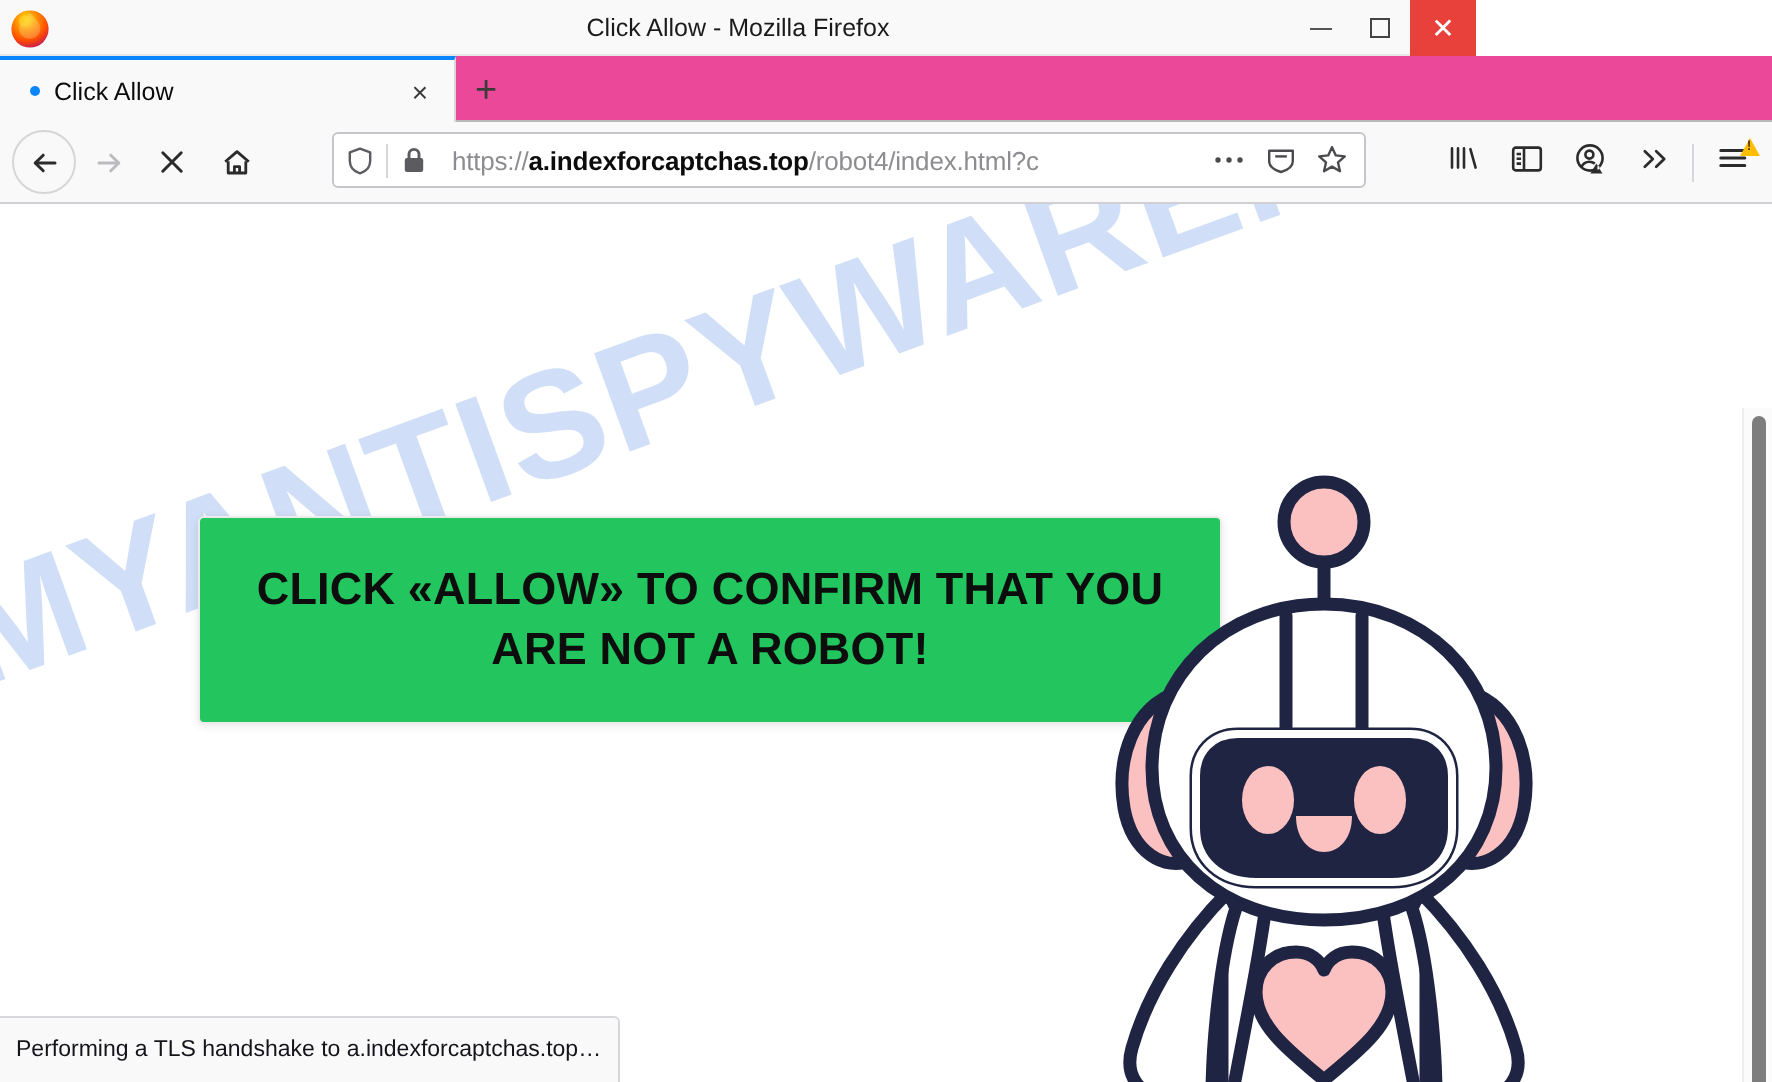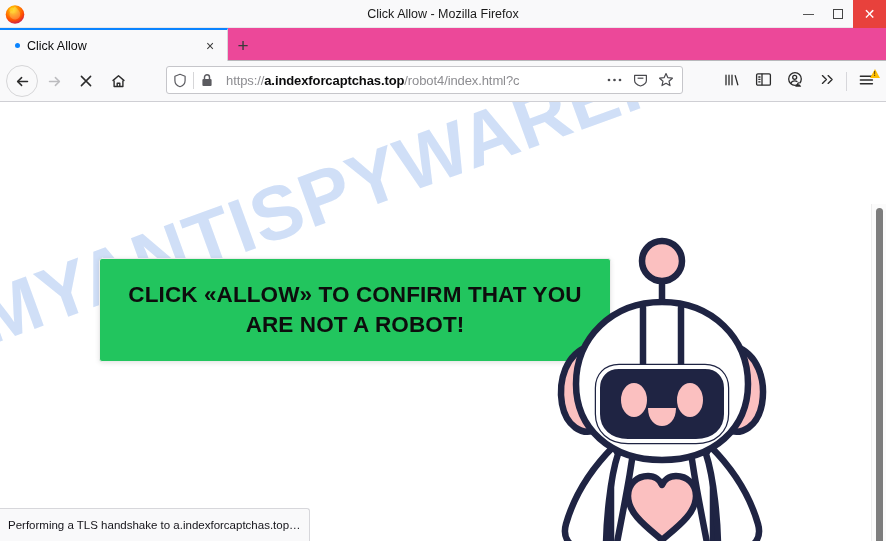--- a/index.html
+++ b/index.html
@@ -6,21 +6,21 @@
   html, body {
     width: 886px; height: 541px;
     overflow: hidden;
     font-family: "Liberation Sans", sans-serif;
     background: #ffffff;
   }
 
   
   .titlebar {
     position: absolute; top: 0; left: 0;
-    width: 886px; height: 28px;
+    width: 738px; height: 28px;
     background: #f9f9fa;
     border-bottom: 1px solid #e8e8ea;
     display: flex; align-items: center;
   }
   .ff-logo {
     position: absolute; left: 4px; top: 3px;
     width: 22px; height: 22px;
   }
   .title-text {
     position: absolute; left: 0; right: 0; top: 0;

